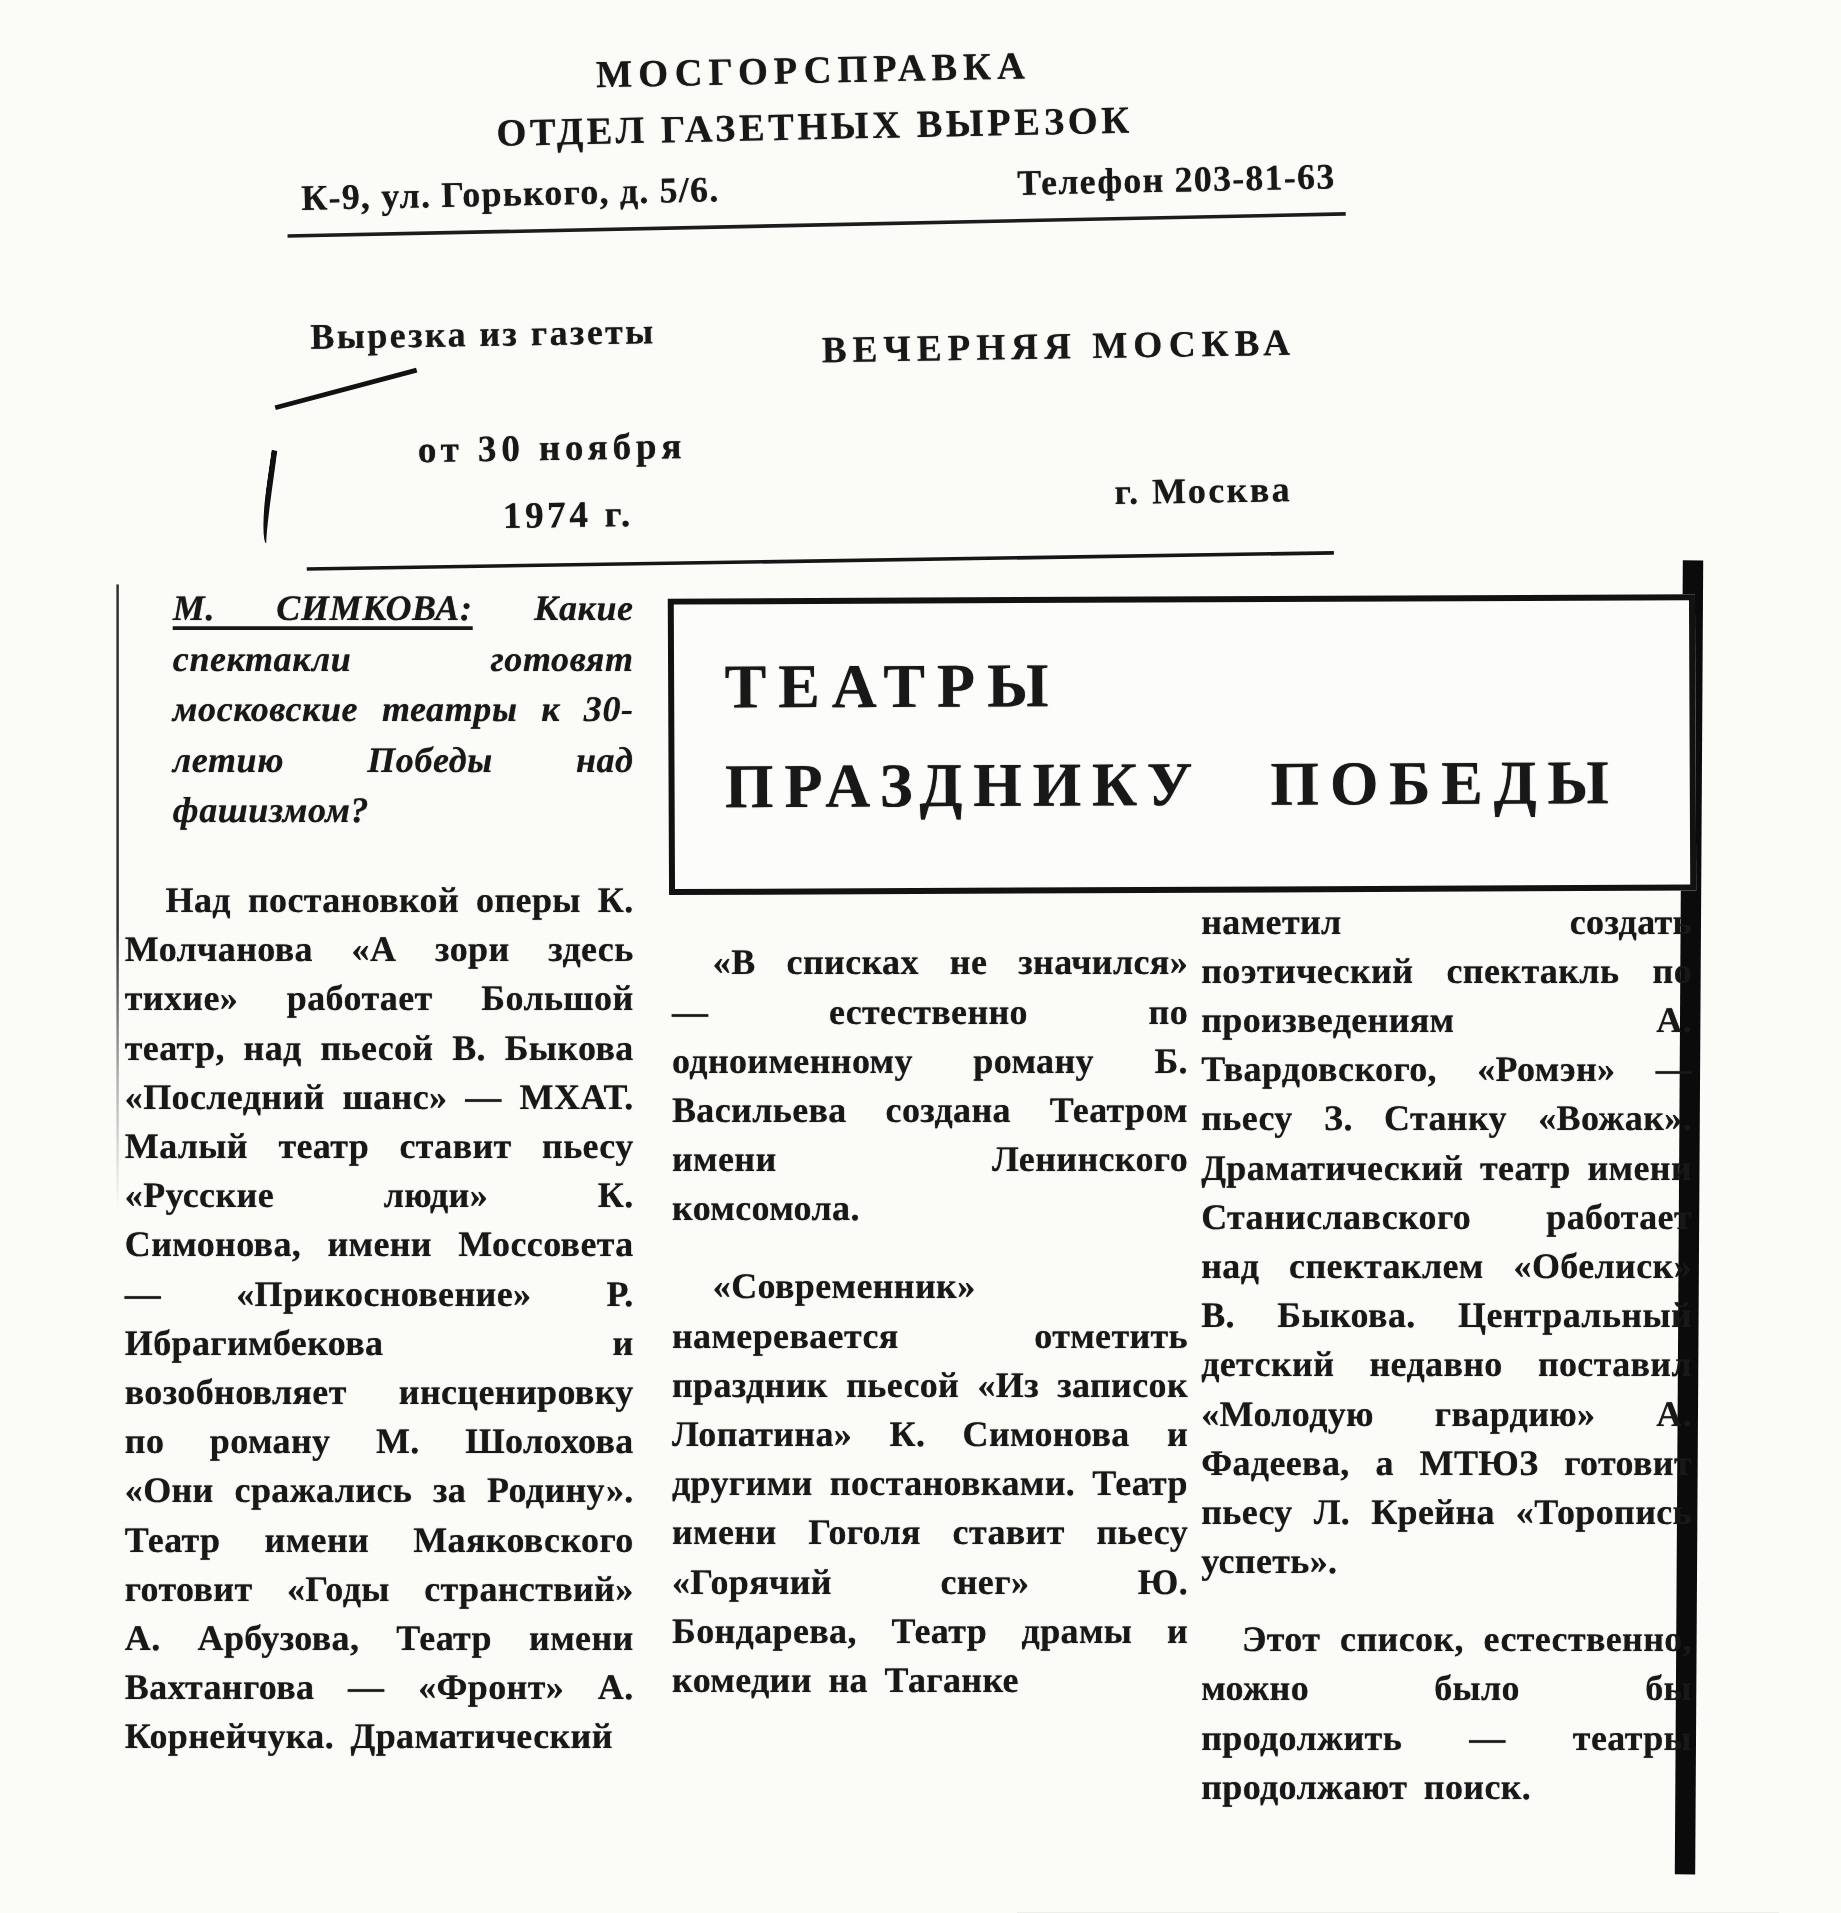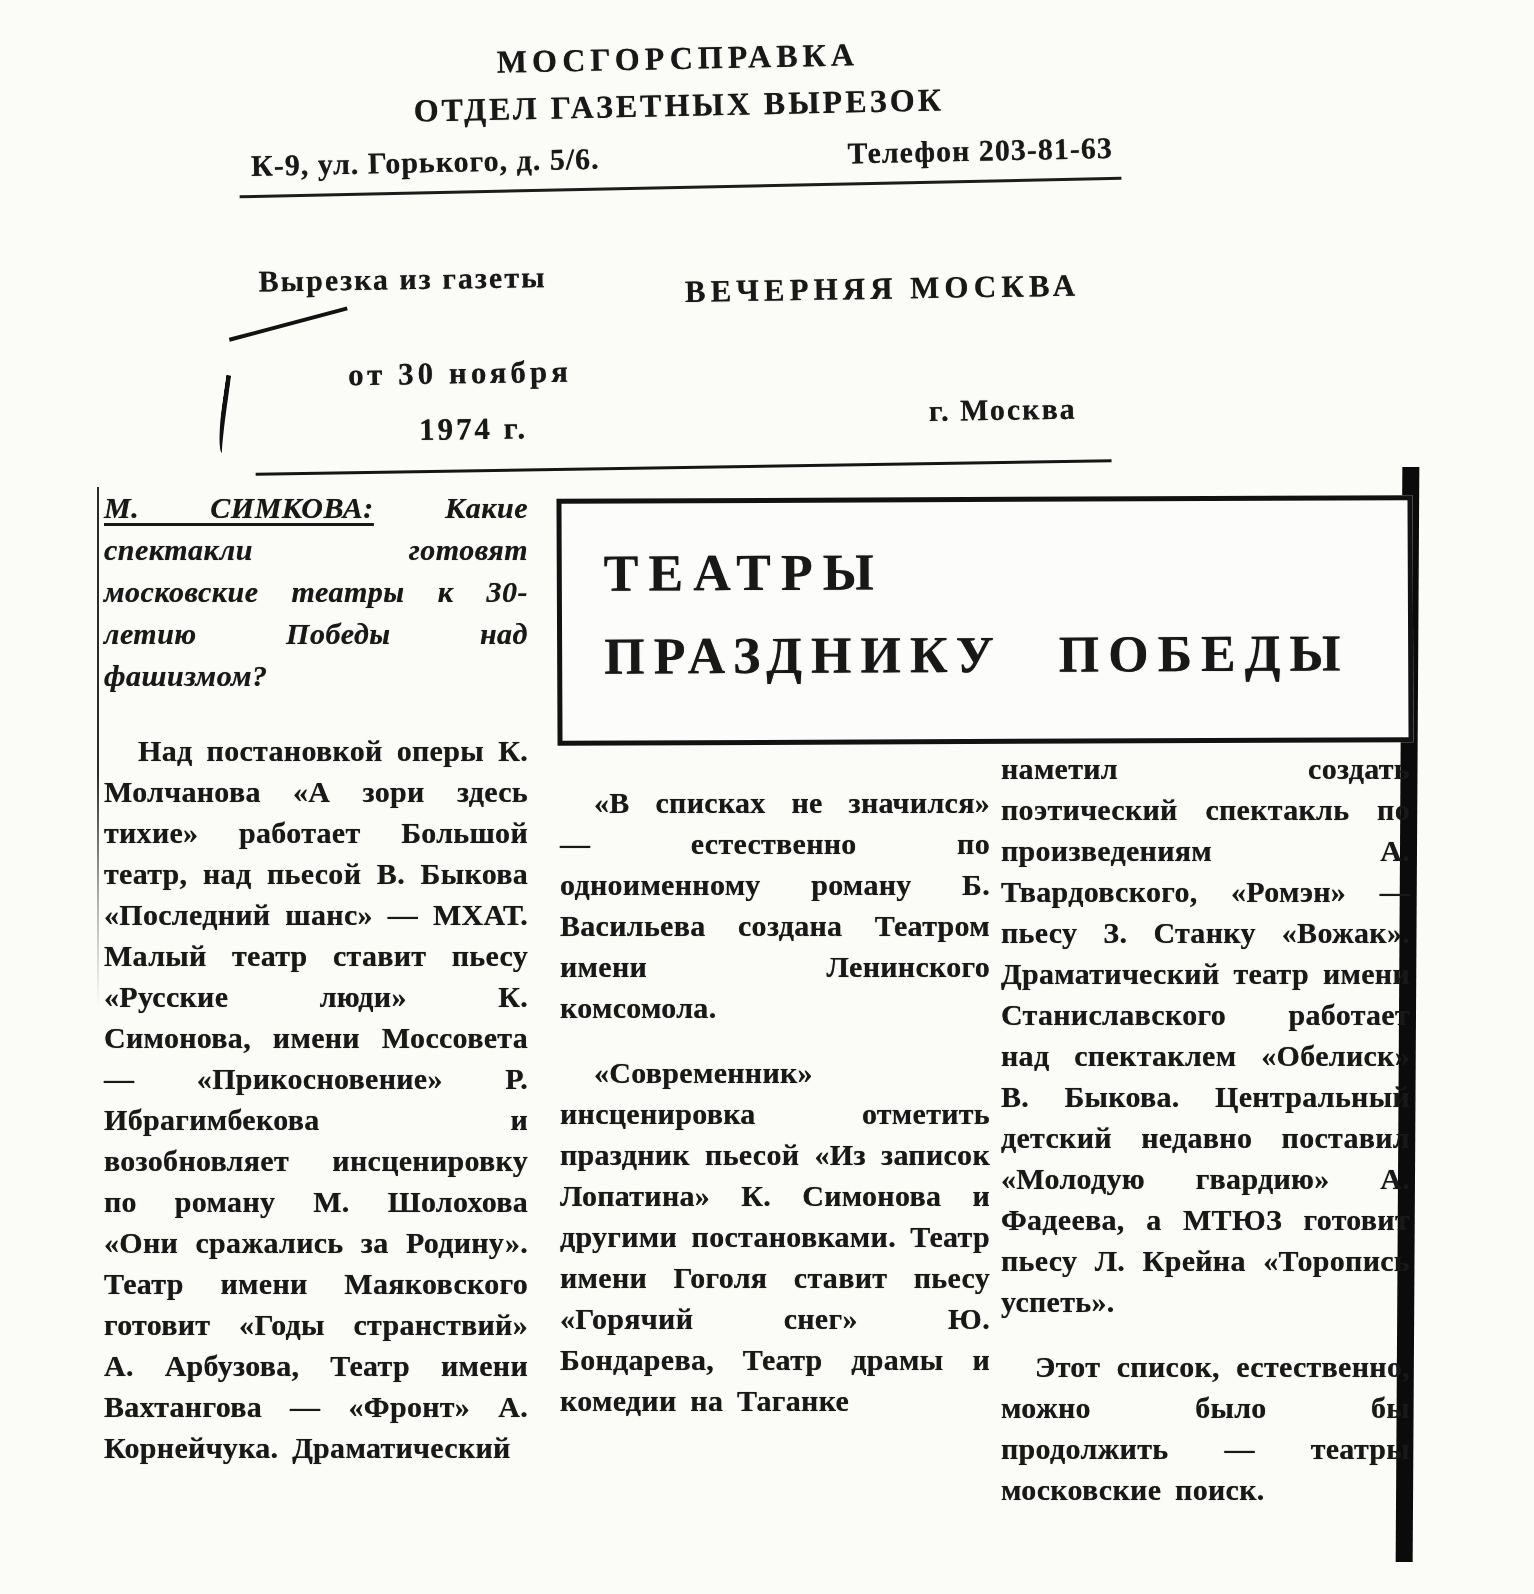--- a/index.html
+++ b/index.html
@@ -44,21 +44,21 @@
   .headline-box .l1 { font-size:52px; font-weight:700; letter-spacing:10px; line-height:80px; }
   .headline-box .l2 { font-size:52px; font-weight:700; letter-spacing:9px; word-spacing:34px; line-height:86px; }
 
   .col { position:absolute; text-align:justify; font-weight:700; }
   .col p { font-size:30px; line-height:41px; word-spacing:6px; letter-spacing:.3px; }
   .col p + p { margin-top:24px; }
   .col p.ind { text-indent:34px; }
 
   .col1 { left:104px; top:487px; width:424px; }
   .question { font-style:italic; font-size:30px; line-height:42px; word-spacing:5px;
-              letter-spacing:.5px; font-weight:700; text-align:justify; }
+              letter-spacing:.5px; font-weight:700; text-align:justify;margin-left:40px; }
   .question .q-name { text-decoration:underline; text-underline-offset:5px; }
   .col1 .body { margin-top:33px; }
   .col2 { left:560px; top:782px;  width:430px; }
   .col3 { left:1001px; top:748px; width:409px; }
 </style>
 </head>
 <body>
 
 <div class="page">
 
@@ -92,21 +92,21 @@
 
   <div class="col col1 ink">
     <div class="question">
       <span class="q-name">М. СИМКОВА:</span><span> Какие спектакли готовят московские театры к 30-летию Победы над фашизмом?</span>
     </div>
     <p class="body ind">Над постановкой оперы К. Молчанова «А зори здесь тихие» работает Большой театр, над пьесой В. Быкова «Последний шанс» — МХАТ. Малый театр ставит пьесу «Русские люди» К. Симонова, имени Моссовета — «Прикосновение» Р. Ибрагимбекова и возобновляет инсценировку по роману М. Шолохова «Они сражались за Родину». Театр имени Маяковского готовит «Годы странствий» А. Арбузова, Театр имени Вахтангова — «Фронт» А. Корнейчука. Драматический</p>
   </div>
 
   <div class="col col2 ink">
     <p class="ind">«В списках не значился» — естественно по одноименному роману Б. Васильева создана Театром имени Ленинского комсомола.</p>
-    <p class="ind">«Современник» инсценировка отметить праздник пьесой «Из записок Лопатина» К. Симонова и другими постановками. Театр имени Гоголя ставит пьесу «Горячий снег» Ю. Бондарева, Театр драмы и комедии на Таганке</p>
+    <p class="ind">«Современник» намеревается отметить праздник пьесой «Из записок Лопатина» К. Симонова и другими постановками. Театр имени Гоголя ставит пьесу «Горячий снег» Ю. Бондарева, Театр драмы и комедии на Таганке</p>
   </div>
 
   <div class="col col3 ink">
     <p>наметил создать поэтический спектакль по произведениям А. Твардовского, «Ромэн» — пьесу З. Станку «Вожак». Драматический театр имени Станиславского работает над спектаклем «Обелиск» В. Быкова. Центральный детский недавно поставил «Молодую гвардию» А. Фадеева, а МТЮЗ готовит пьесу Л. Крейна «Торопись успеть».</p>
-    <p class="ind">Этот список, естественно, можно было бы продолжить — театры московские поиск.</p>
+    <p class="ind">Этот список, естественно, можно было бы продолжить — театры продолжают поиск.</p>
   </div>
 
 </div>
 
 </body></html>

